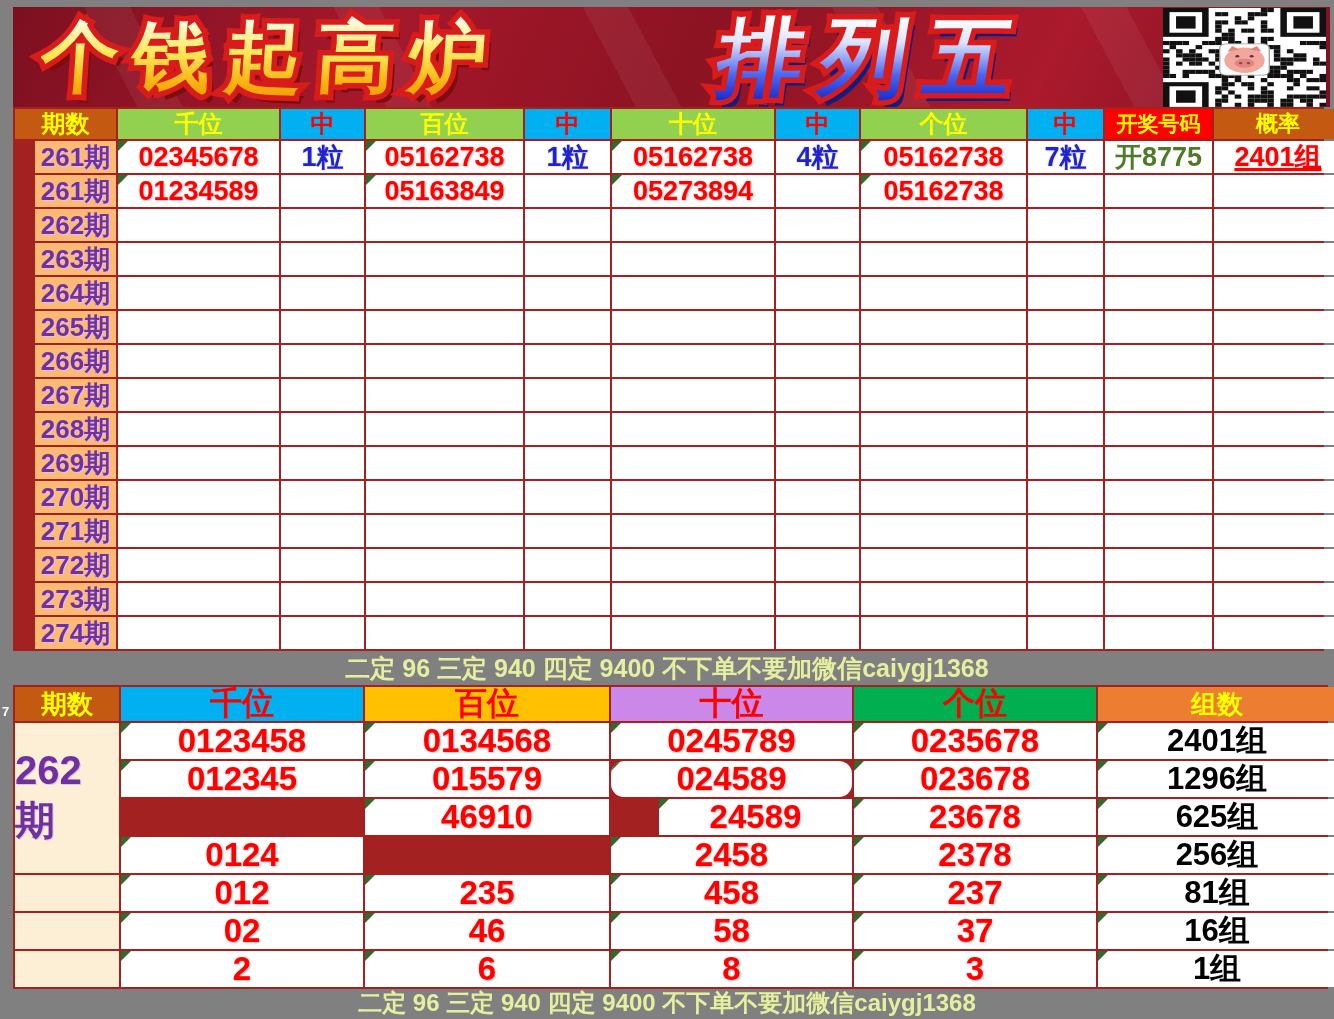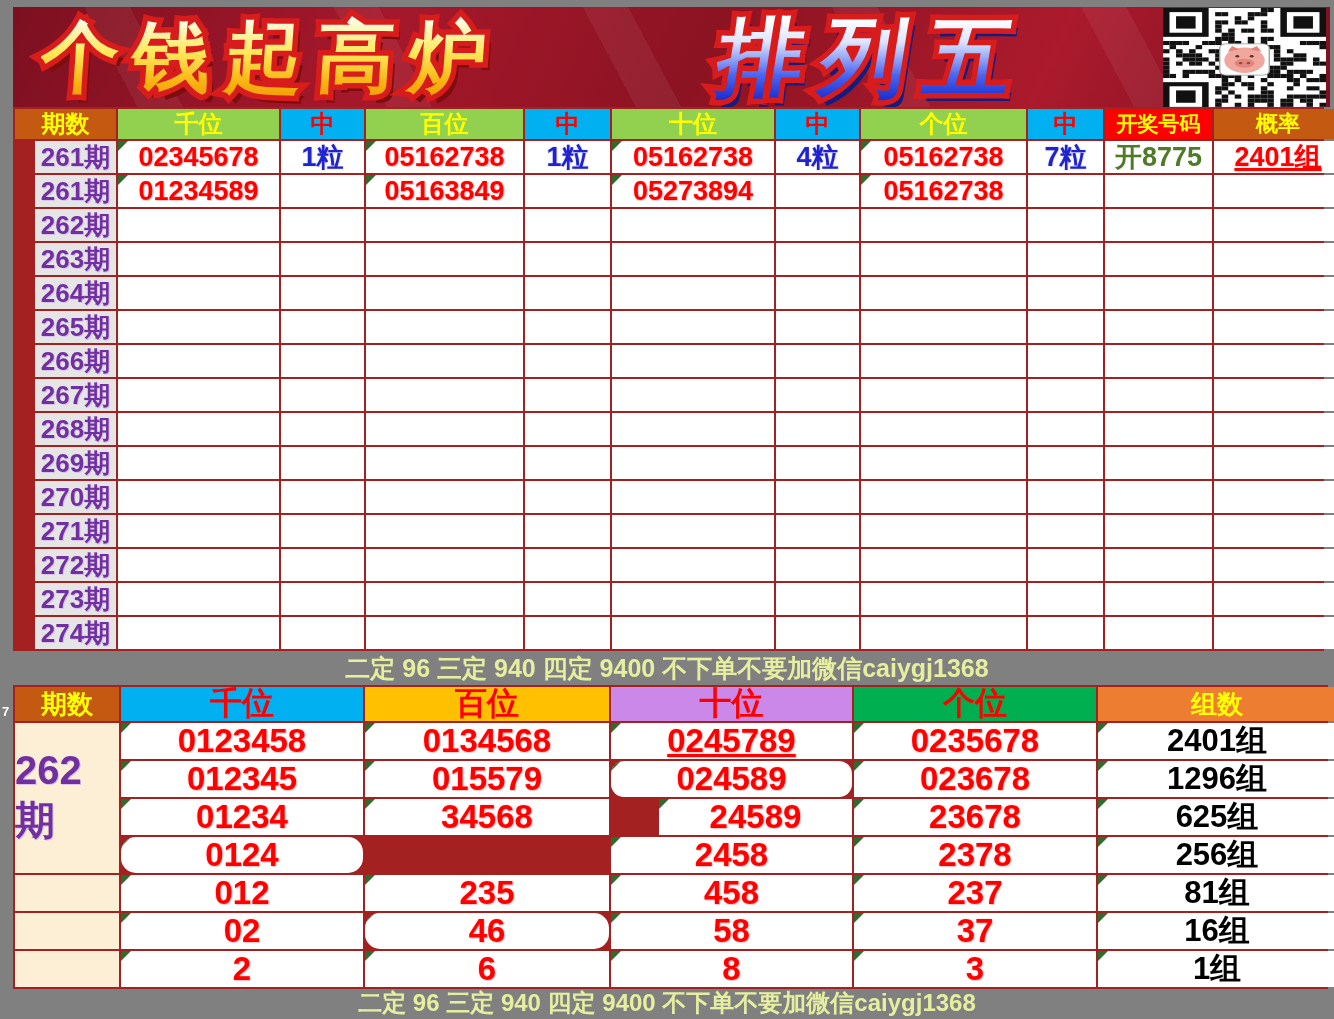--- a/index.html
+++ b/index.html
@@ -47,21 +47,21 @@
     width:1307px;
     grid-template-columns:101px 161px 83px 157px 85px 162px 83px 165px 75px 107px 128px;
     grid-template-rows:30px repeat(15,32px);
   }
   .th{font-weight:bold;font-size:24px;}
   .th-period,.th-prob{background:#c45911;color:#ffff00;}
   .th-digit{background:#92d050;color:#ffff00;}
   .th-hit{background:#00b0f0;color:#ff0000;}
   .th-draw{background:#ff0000;color:#ffff00;font-size:21px;}
   .th-prob{font-size:22px;}
-  .period{background:#e5e5e5;color:#7030a0;font-weight:bold;font-size:26px;
+  .period{background:#fdba74;color:#7030a0;font-weight:bold;font-size:26px;
     text-shadow:1px 1px 0 #d9c2ee;margin-left:20px;}
   .num{color:#ff0000;font-weight:bold;font-size:27px;letter-spacing:0;
     text-shadow:0 0 2px #ffb2b2,1px 1px 1px #ffd0d0;}
   .hit{color:#2222cc;font-weight:bold;font-size:27px;text-shadow:0 0 2px #b8c2ff;}
   .draw{color:#4f7a28;font-weight:bold;font-size:27px;}
   .prob{color:#ff0000;font-weight:bold;font-size:27px;text-shadow:0 0 2px #ffb2b2;}
   .u{text-decoration:underline;text-decoration-color:#ff0000;text-decoration-thickness:3px;}
 
   
   .band{height:34px;display:flex;align-items:center;justify-content:center;
@@ -505,44 +505,43 @@
     <div class="cell h2 h2-shi">十位</div>
     <div class="cell h2 h2-ge">个位</div>
     <div class="cell h2 h2-zushu">组数</div>
     <div class="cell mperiod">262期</div>
     <div class="cell lempty" style="grid-row:6"></div>
     <div class="cell lempty" style="grid-row:7"></div>
     <div class="cell lempty" style="grid-row:8"></div>
 
   <div class="cell tri num2" style="grid-area: 2 / 2;">0123458</div>
       <div class="cell tri num2" style="grid-area: 2 / 3;">0134568</div>
-      <div class="cell tri num2" style="grid-area: 2 / 4; text-decoration: underline;">0245789</div>
+      <div class="cell tri num2" style="grid-area: 2 / 4;">0245789</div>
       <div class="cell tri num2" style="grid-area: 2 / 5;">0235678</div>
       <div class="cell tri grp" style="grid-area: 2 / 6;">2401组</div>
       <div class="cell tri num2" style="grid-area: 3 / 2;">012345</div>
       <div class="cell tri num2" style="grid-area: 3 / 3;">015579</div>
       <div class="cell tri num2" style="grid-area: 3 / 4; border-radius: 13px;">024589</div>
       <div class="cell tri num2" style="grid-area: 3 / 5;">023678</div>
       <div class="cell tri grp" style="grid-area: 3 / 6;">1296组</div>
-      <div class="cell tri num2" style="grid-area: 4 / 2;">01234</div>
-      <div class="cell tri num2" style="grid-area: 4 / 3;">34568</div>
+      <div class="cell tri num2" style="grid-area: 4 / 3;">46910</div>
       <div class="cell tri num2" style="grid-area: 4 / 4; margin-left: 48px;">24589</div>
       <div class="cell tri num2" style="grid-area: 4 / 5;">23678</div>
       <div class="cell tri grp" style="grid-area: 4 / 6;">625组</div>
-      <div class="cell tri num2" style="grid-area: 5 / 2; border-radius: 15px;">0124</div>
+      <div class="cell tri num2" style="grid-area: 5 / 2;">0124</div>
       <div class="cell tri num2" style="grid-area: 5 / 4;">2458</div>
       <div class="cell tri num2" style="grid-area: 5 / 5;">2378</div>
       <div class="cell tri grp" style="grid-area: 5 / 6;">256组</div>
       <div class="cell tri num2" style="grid-area: 6 / 2;">012</div>
       <div class="cell tri num2" style="grid-area: 6 / 3;">235</div>
       <div class="cell tri num2" style="grid-area: 6 / 4;">458</div>
       <div class="cell tri num2" style="grid-area: 6 / 5;">237</div>
       <div class="cell tri grp" style="grid-area: 6 / 6;">81组</div>
       <div class="cell tri num2" style="grid-area: 7 / 2;">02</div>
-      <div class="cell tri num2" style="grid-area: 7 / 3; border-radius: 15px;">46</div>
+      <div class="cell tri num2" style="grid-area: 7 / 3;">46</div>
       <div class="cell tri num2" style="grid-area: 7 / 4;">58</div>
       <div class="cell tri num2" style="grid-area: 7 / 5;">37</div>
       <div class="cell tri grp" style="grid-area: 7 / 6;">16组</div>
       <div class="cell tri num2" style="grid-area: 8 / 2;">2</div>
       <div class="cell tri num2" style="grid-area: 8 / 3;">6</div>
       <div class="cell tri num2" style="grid-area: 8 / 4;">8</div>
       <div class="cell tri num2" style="grid-area: 8 / 5;">3</div>
       <div class="cell tri grp" style="grid-area: 8 / 6;">1组</div>
     </div>
 

